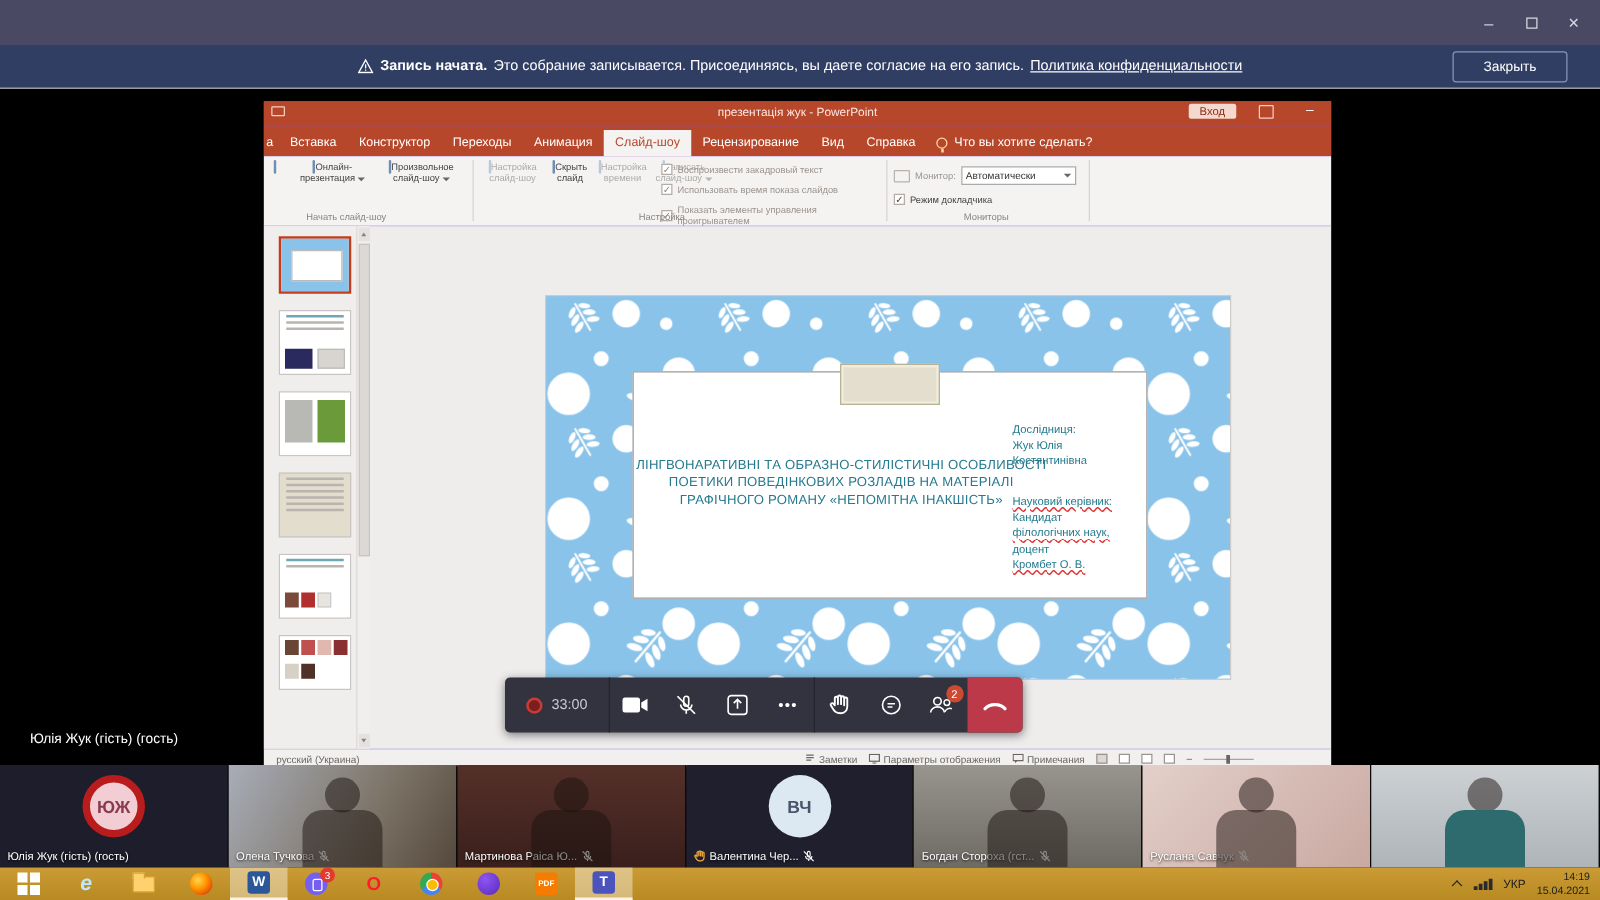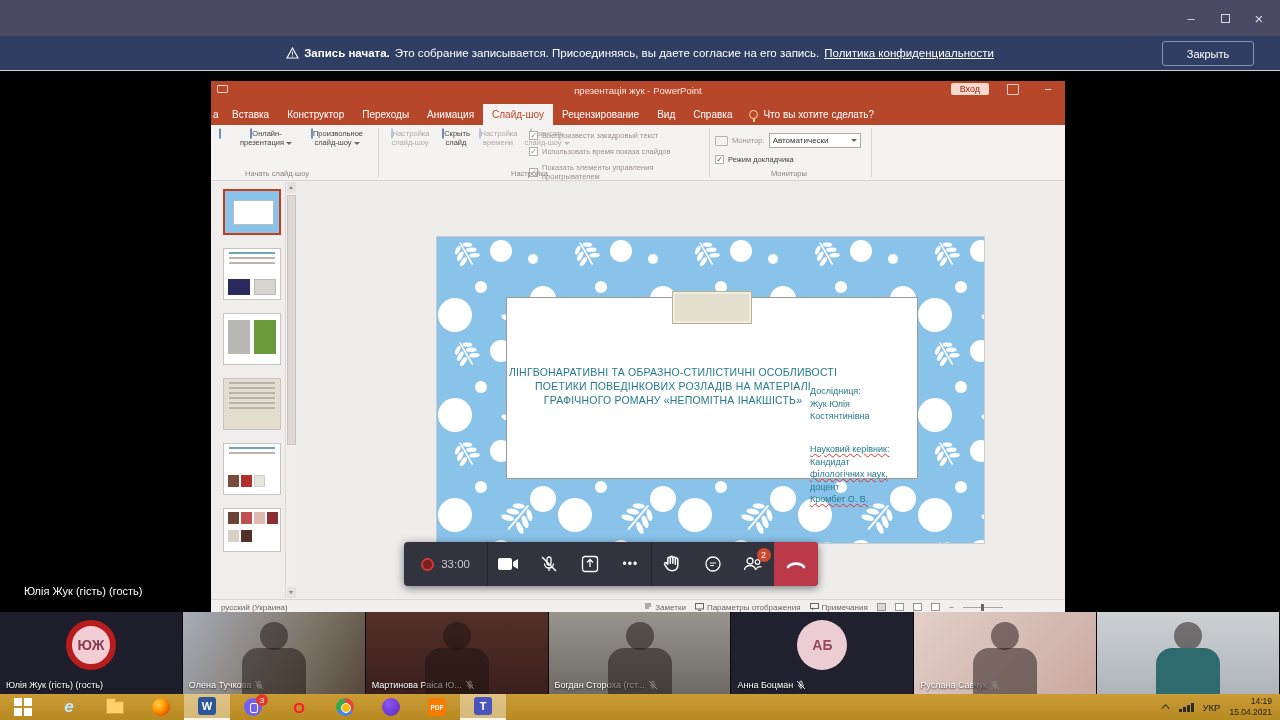--- a/index.html
+++ b/index.html
@@ -76,21 +76,21 @@
   #sc-up { top:1px; } #sc-up::after { top:4px; border-bottom:3px solid #8a8480; }
   #sc-dn { bottom:1px; } #sc-dn::after { top:4px; border-top:3px solid #8a8480; }
   #sc-thumb { position:absolute; left:1px; top:14px; width:9px; height:250px; background:#dcd8d5; border:1px solid #c9c4c1; }
 
   
   #slide { position:absolute; left:226px; top:56px; width:547px; height:306px; background:#8ac3e9; box-shadow:0 0 0 1px #cfcbc8; }
   #slide svg.patt { position:absolute; left:0; top:0; width:100%; height:100%; }
   #slide-box { position:absolute; left:69px; top:60px; width:412px; height:182px; background:#fff; border:1px solid #9a9a9a; }
   #slide-tape { position:absolute; left:235px; top:54px; width:80px; height:33px; background:#e3decd; border:1px solid #b9b294; box-shadow:inset 0 0 0 2px #efebdd; }
   #slide-title { position:absolute; left:70px; top:128px; width:332px; text-align:center; color:#257a8e; font-size:10.5px; line-height:1.35; font-weight:500; letter-spacing:.2px; }
-  .s-col { position:absolute; left:373px; width:115px; color:#257a8e; font-size:9px; line-height:1.4;margin-top:48px; }
+  .s-col { position:absolute; left:373px; width:115px; color:#257a8e; font-size:9px; line-height:1.4; }
   #s-researcher { top:100px; } #s-advisor { top:158px; }
   .u-sq { text-decoration:underline; text-decoration-style:wavy; text-decoration-color:#e03030; text-decoration-thickness:1px; }
 
   
   #ppt-status { left:0; top:518px; width:854px; height:14px; background:#f2f0ef; border-top:1px solid #d8d5d3; font-size:8px; color:#6a6663; }
   #stat-lang { position:absolute; left:10px; top:3px; }
   #stat-right { position:absolute; right:62px; top:2px; display:flex; gap:9px; align-items:center; }
   .stat-item { display:flex; gap:3px; align-items:center; }
   .view-ic { width:9px; height:8px; border:1px solid #9a938e; background:#fff; }
   .view-ic.cur { background:#dcd8d5; }
@@ -458,34 +458,37 @@
     <div class="ptile p4 video">
       <span class="pname">
           <span>Мартинова Раіса Ю...</span>
         <svg class="icn" width="10" height="10" viewBox="0 0 18 18">
             <rect x="7" y="2" width="4" height="8" rx="2" fill="none" stroke="#fff" stroke-width="1.6"></rect>
             <path d="M4.5 8.5 a4.5 4.5 0 0 0 9 0 M9 13 v3" fill="none" stroke="#fff" stroke-width="1.6"></path>
             <path d="M2 2 L16 16" stroke="#fff" stroke-width="1.8"></path>
           </svg>
         </span>
     </div>
-    <div class="ptile p6 video">
-      <span class="pname">
-          <span>Богдан Стороха (гст...</span>
+    <div class="ptile p5">
+      <span class="avatar av5">ВЧ</span>
+      <span class="pname">
+        <svg class="icn" width="10" height="10" viewBox="0 0 13 13">
+            <path d="M3.5 6V2.6a.9.9 0 011.8 0V6 M5.3 6V1.9a.9.9 0 011.8 0V6 M7.1 6V2.3a.9.9 0 011.8 0V6.6 M8.9 6.6V3.1a.9.9 0 011.8 0v4.1c0 2.5-1.6 4.1-4 4.1-2.1 0-3.6-1-4.4-2.8L1.2 6.7c-.4-.9.7-1.7 1.4-1l.9 1" fill="none" stroke="#e8a33d" stroke-width="1.4" stroke-linecap="round"></path>
+          </svg>
+        <span>Валентина Чер...</span>
         <svg class="icn" width="10" height="10" viewBox="0 0 18 18">
             <rect x="7" y="2" width="4" height="8" rx="2" fill="none" stroke="#fff" stroke-width="1.6"></rect>
             <path d="M4.5 8.5 a4.5 4.5 0 0 0 9 0 M9 13 v3" fill="none" stroke="#fff" stroke-width="1.6"></path>
             <path d="M2 2 L16 16" stroke="#fff" stroke-width="1.8"></path>
           </svg>
         </span>
     </div>
-    <div class="ptile p7">
-      <span class="avatar av7">АБ</span>
-      <span class="pname">
-          <span>Анна Боцман</span>
+    <div class="ptile p6 video">
+      <span class="pname">
+          <span>Богдан Стороха (гст...</span>
         <svg class="icn" width="10" height="10" viewBox="0 0 18 18">
             <rect x="7" y="2" width="4" height="8" rx="2" fill="none" stroke="#fff" stroke-width="1.6"></rect>
             <path d="M4.5 8.5 a4.5 4.5 0 0 0 9 0 M9 13 v3" fill="none" stroke="#fff" stroke-width="1.6"></path>
             <path d="M2 2 L16 16" stroke="#fff" stroke-width="1.8"></path>
           </svg>
         </span>
     </div>
     <div class="ptile p8 video">
       <span class="pname">
           <span>Руслана Савчук</span>

